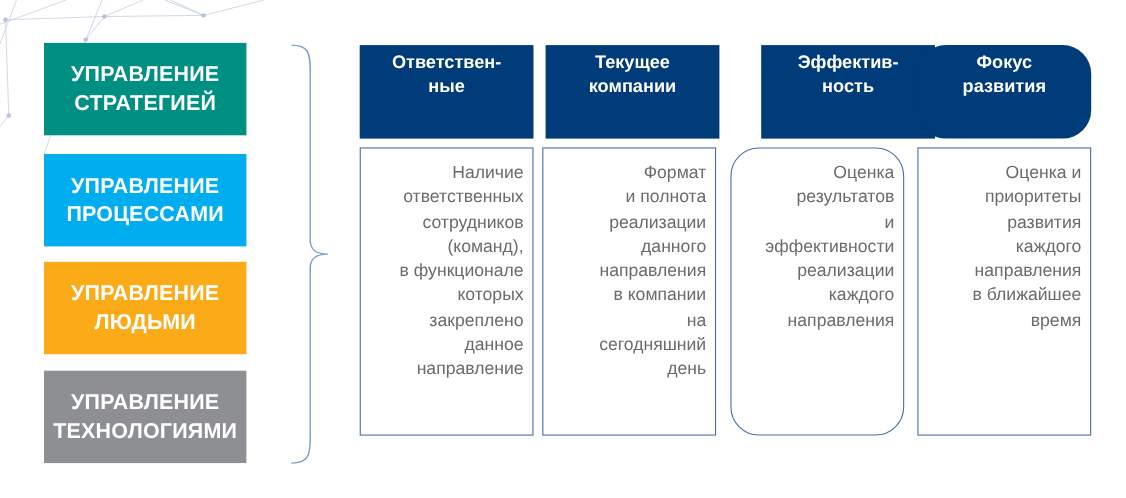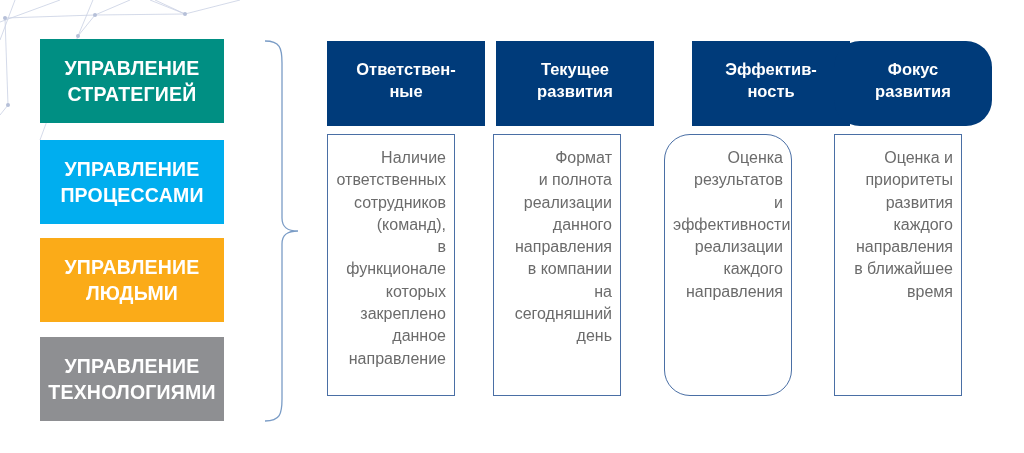--- a/index.html
+++ b/index.html
@@ -14,24 +14,24 @@
     display:flex; align-items:center; justify-content:center; text-align:center;
     color:#ffffff; font-weight:bold; font-size:19.5px; line-height:26px;
     letter-spacing:0.2px; white-space:pre-line;
   }
   .brace { position:absolute; left:262px; top:38px; width:45px; height:386px; }
   .col-head {
     position:absolute; top:41px; width:158px; height:85px;
     background:#003b7a; color:#fff; font-weight:bold; font-size:16.5px;
     line-height:22px; text-align:center; white-space:pre-line;
     display:flex; align-items:flex-start; justify-content:center;
-    padding-top:17px; box-sizing:border-box;
+    padding-top:5px; box-sizing:border-box;
   }
   .col-body {
-    position:absolute; top:134px; width:128px; height:262px;
+    position:absolute; top:134px; width:158px; height:262px;
     border:1.5px solid #4a6fa5; box-sizing:border-box; background:#fff;
     color:#6b6b6b; font-size:16px; line-height:22.3px; text-align:right;
     padding:12px 8px 0 8px; white-space:pre-line;
   }
 </style>
 </head>
 <body>
 
 <svg class="bg-net" viewBox="0 0 340 140">
   <g stroke="#c9d1e3" stroke-width="0.8" fill="none">
@@ -67,21 +67,21 @@
 <div class="cat" style="top: 337px; background: rgb(142, 143, 146);">УПРАВЛЕНИЕ
 ТЕХНОЛОГИЯМИ</div>
 
 <svg class="brace" viewBox="0 0 45 386">
   <path d="M3 3 C 18 3, 20 10, 20 25 L 20 180 C 20 190, 26 193, 36 193 C 26 193, 20 196, 20 206 L 20 361 C 20 376, 18 383, 3 383" stroke="#7a9cc6" stroke-width="1.3" fill="none"></path>
 </svg>
 
 <div class="col-head" style="left:327px;">Ответствен-
 ные</div>
 <div class="col-head" style="left:496px;">Текущее
-развития</div>
+компании</div>
 <div class="col-head" style="left:692px;">Эффектив-
 ность</div>
 <div class="col-head" style="left:834px;border-radius:26px;">Фокус
 развития</div>
 
 <div class="col-body" style="left:327px;">Наличие
 ответственных
 сотрудников
 (команд),
 в функционале

